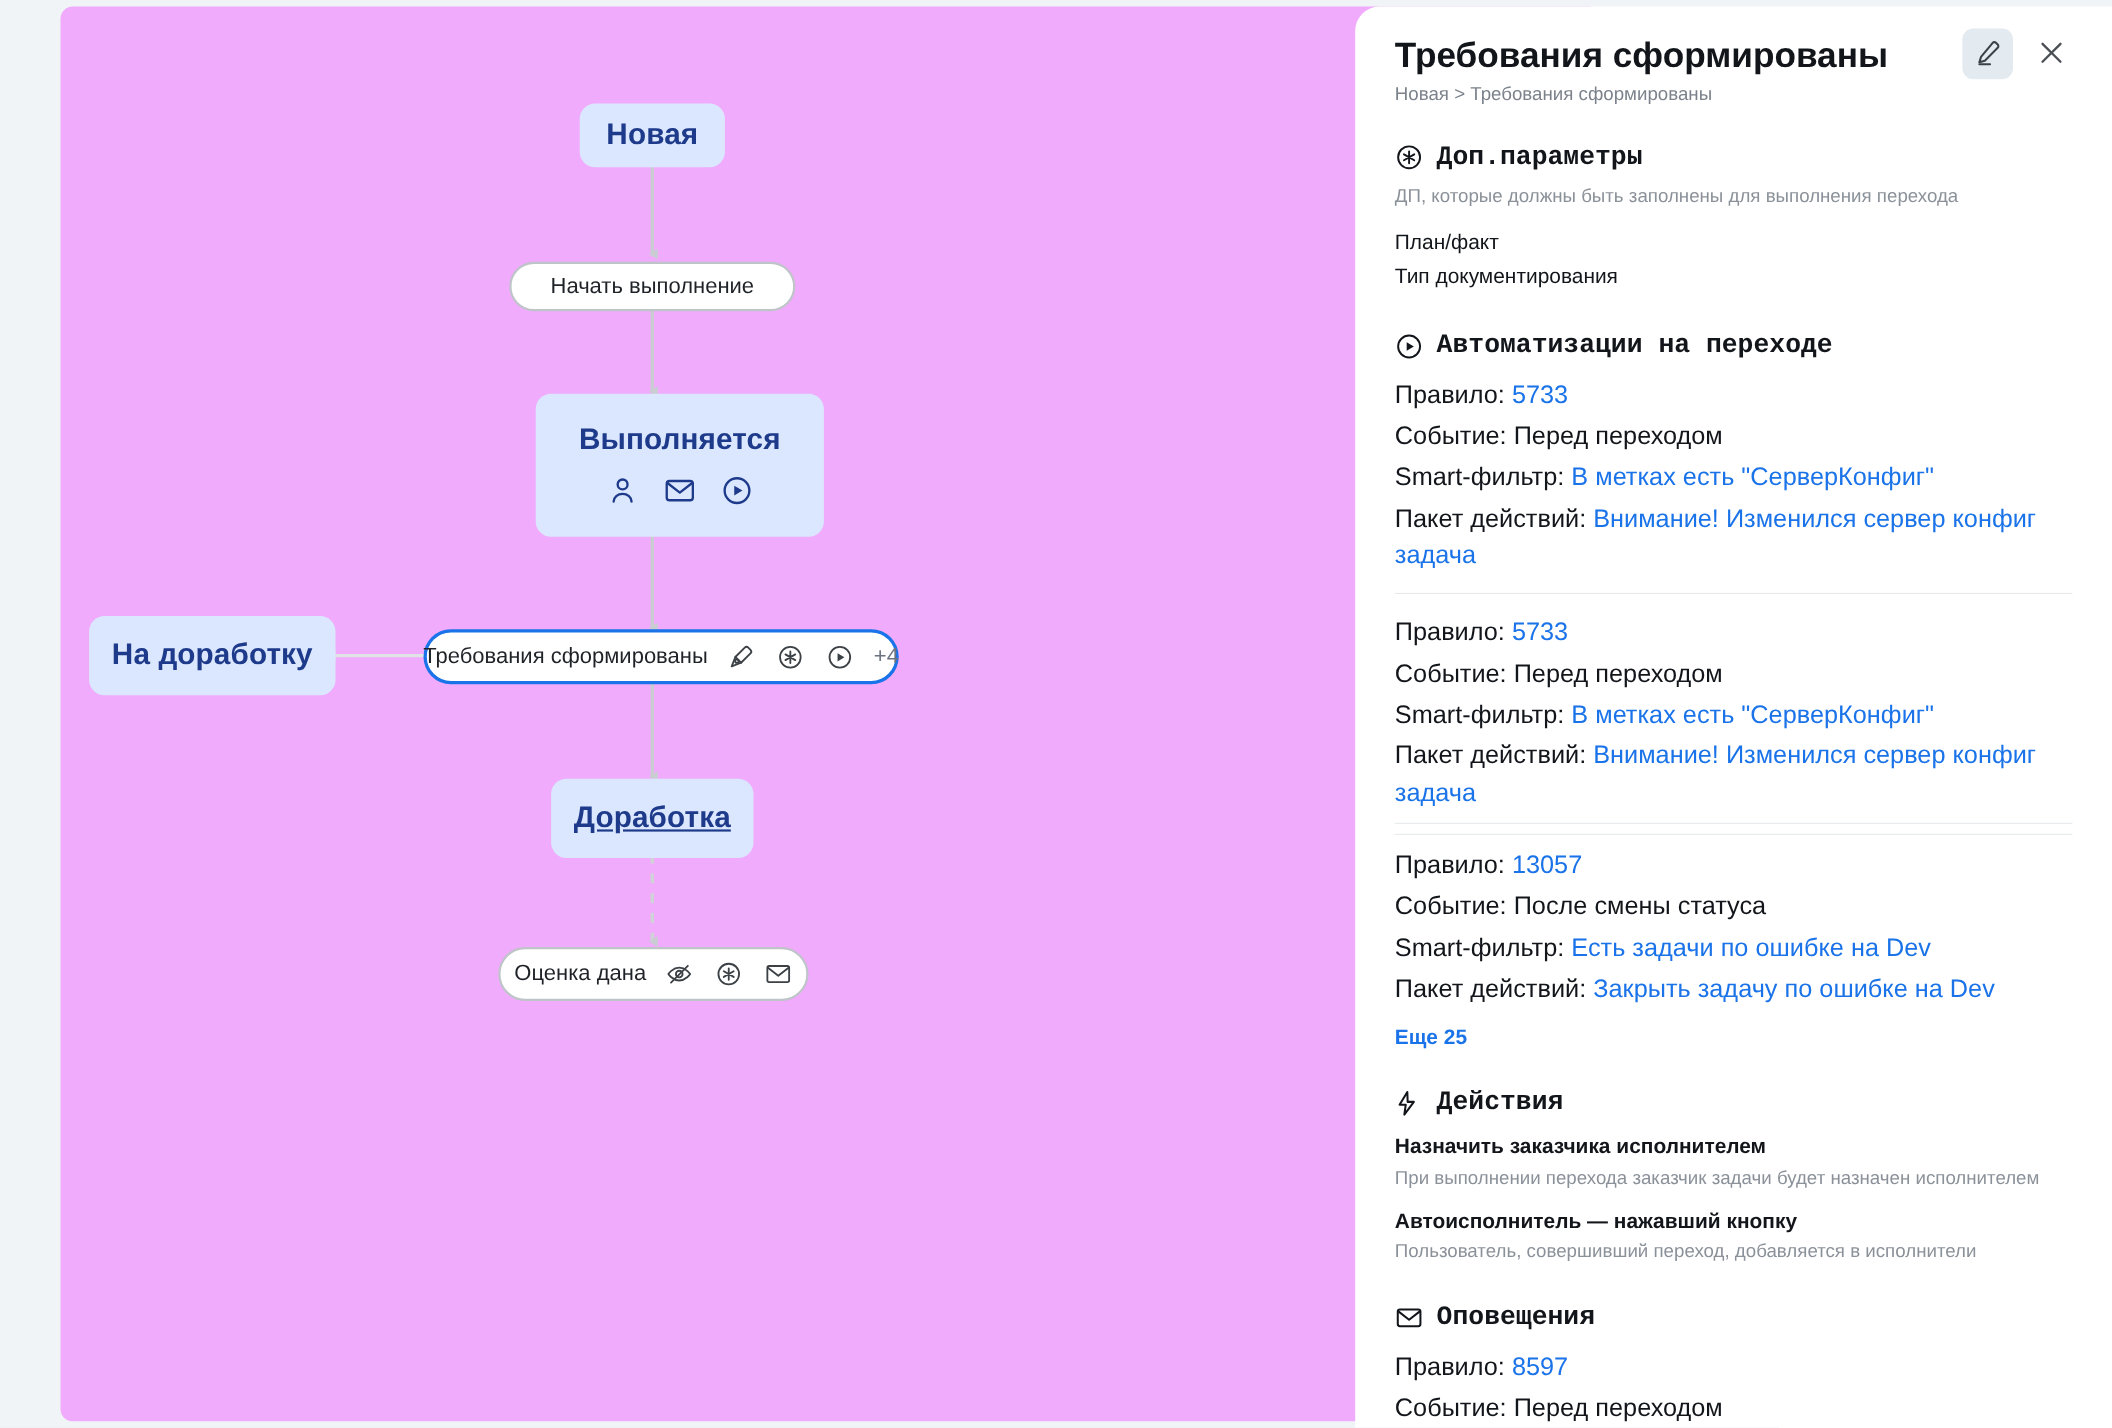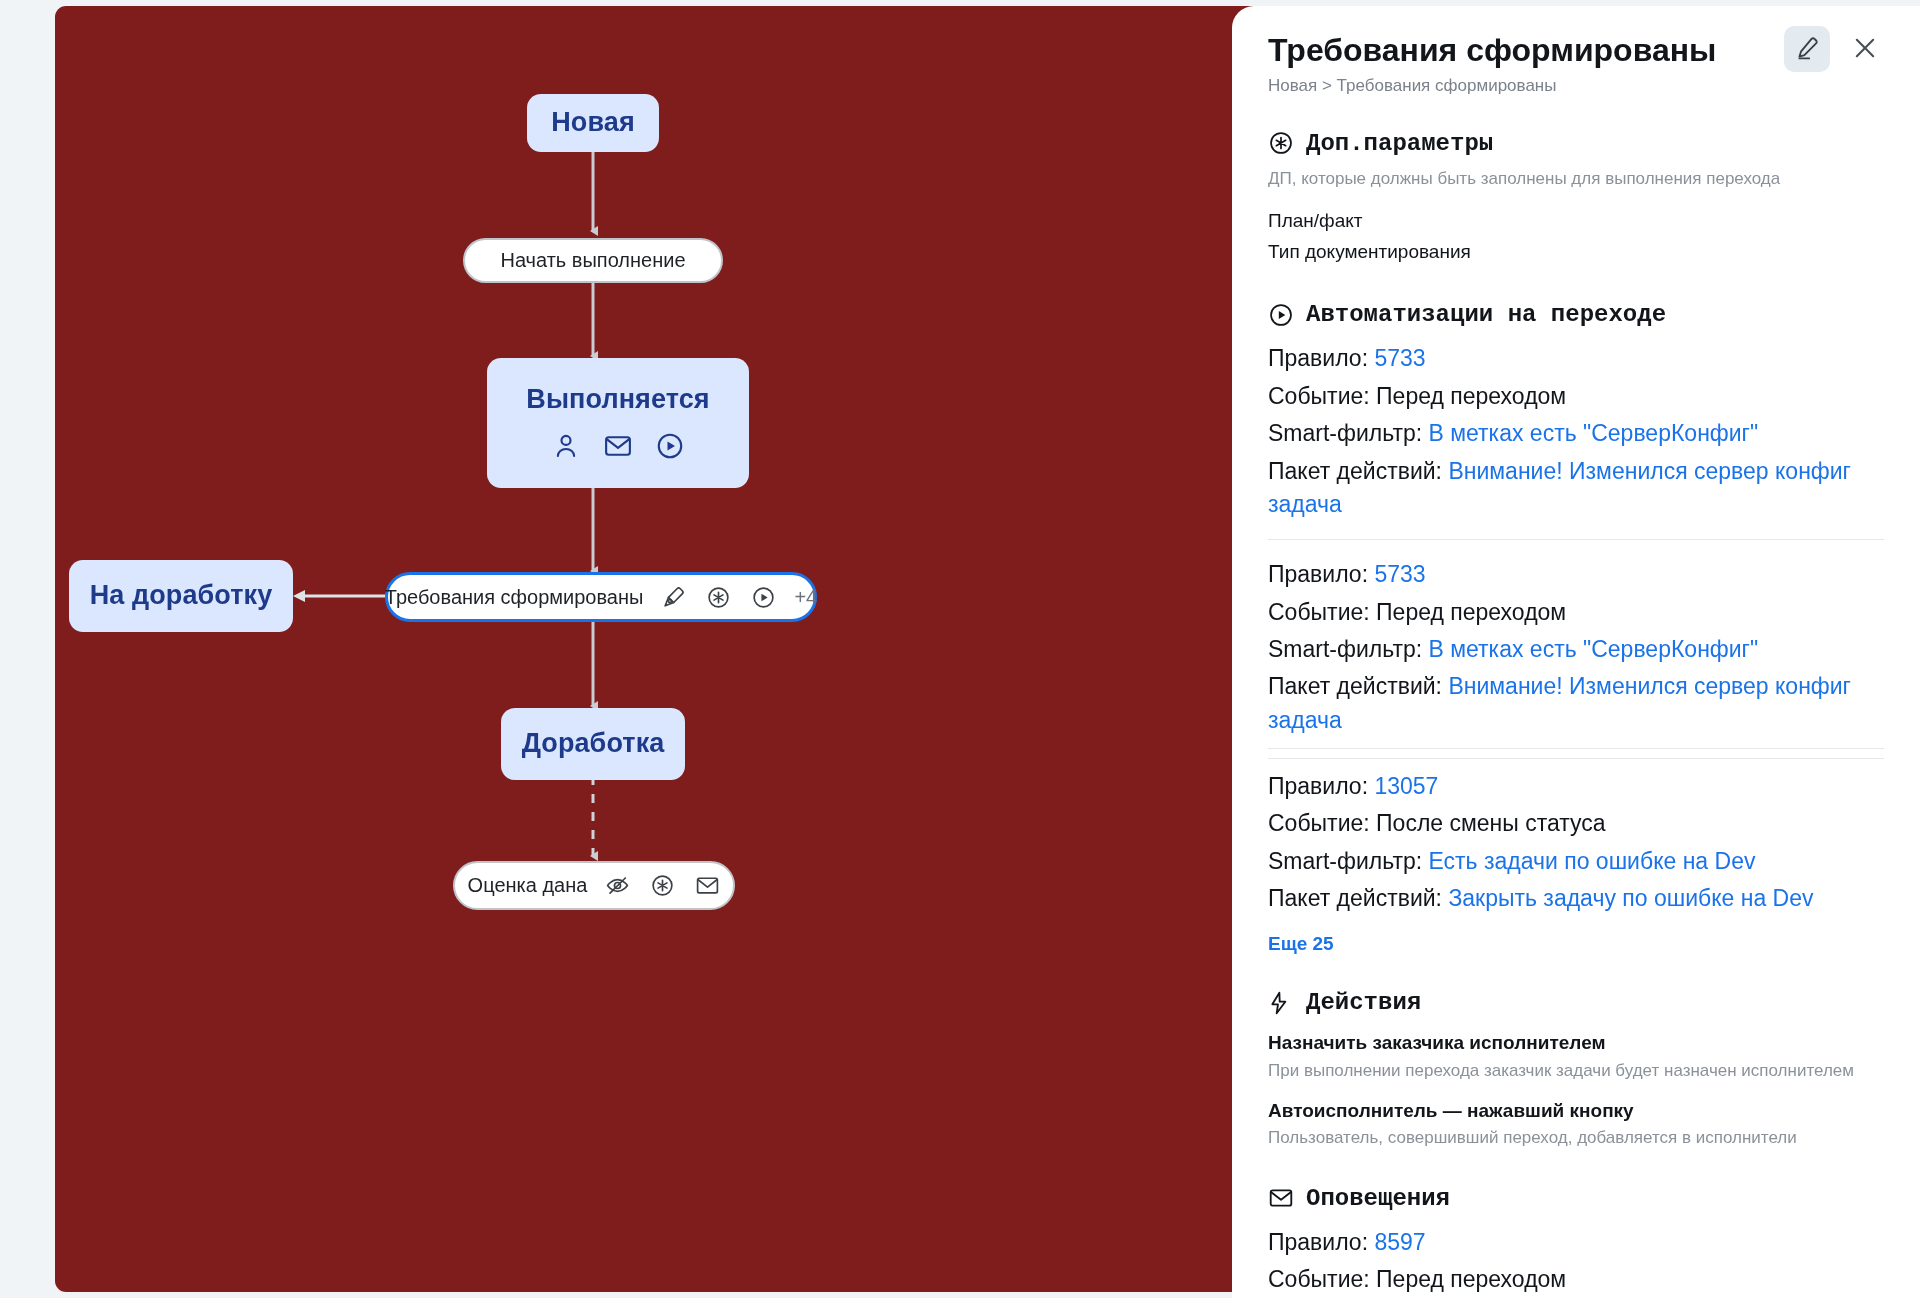--- a/index.html
+++ b/index.html
@@ -16,21 +16,21 @@
     display: flex;
     align-items: stretch;
     gap: 0;
   }
 
   
   .canvas-card {
     position: absolute;
     left: 55px; top: 6px;
     width: 1400px; height: 1286px;
-    background: #7f1d1d;
+    background: #f0abfc;
     border-radius: 11px;
     overflow: hidden;
   }
   .flow {
     position: absolute;
     inset: 0;
   }
   .flow svg.edges {
     position: absolute;
     left: 0; top: 0;
@@ -245,21 +245,21 @@
           </span>
           <span>
             <svg width="30" height="30" viewBox="0 0 24 24" fill="none" stroke="#1e3a8a" stroke-width="1.7" stroke-linecap="round" stroke-linejoin="round">
               <circle cx="12" cy="12" r="9"></circle>
               <path d="M10 8.4l6 3.6-6 3.6z" fill="#1e3a8a" stroke="none"></path>
             </svg>
           </span>
         </span>
       </div>
 
-      <div class="status-node" style="left:14px; top:554px; width:224px; height:72px;">
+      <div class="status-node" style="left:26px; top:554px; width:224px; height:72px;">
         <span class="label">На доработку</span>
       </div>
 
       <div class="pill selected" style="left:330px; top:566px; width:432px; height:50px;">
         <span class="pill-label">Требования сформированы</span>
         <span class="pill-icons">
           <span>
             <svg width="25" height="25" viewBox="0 0 24 24" fill="none" stroke="#3c4146" stroke-width="1.6" stroke-linecap="round" stroke-linejoin="round">
               <path d="M4 20l3.2-8.2L15.4 3.6a2.2 2.2 0 013.1 0l1.9 1.9a2.2 2.2 0 010 3.1L12.2 16.8z"></path>
               <path d="M7.2 11.8l5 5"></path>
@@ -275,21 +275,21 @@
           <span>
             <svg width="25" height="25" viewBox="0 0 24 24" fill="none" stroke="#3c4146" stroke-width="1.6" stroke-linecap="round" stroke-linejoin="round">
               <circle cx="12" cy="12" r="9"></circle>
               <path d="M10 8.4l6 3.6-6 3.6z" fill="#3c4146" stroke="none"></path>
             </svg>
           </span>
         </span>
         <span class="more-count">+4</span>
       </div>
 
-      <div class="status-node" style="left:446px; top:702px; width:184px; height:72px;">
+      <div class="status-node" style="left:446px; top:702px; width:184px; height:72px;text-decoration:underline;">
         <span class="label">Доработка</span>
       </div>
 
       <div class="pill" style="left:398px; top:855px; width:282px; height:49px;">
         <span class="pill-label">Оценка дана</span>
         <span class="pill-icons">
           <span>
             <svg width="25" height="25" viewBox="0 0 24 24" fill="none" stroke="#3c4146" stroke-width="1.6" stroke-linecap="round" stroke-linejoin="round">
               <path d="M2.5 12s3.6-5.6 9.5-5.6S21.5 12 21.5 12 17.9 17.6 12 17.6 2.5 12 2.5 12z"></path>
               <circle cx="12" cy="12" r="2.9"></circle>

